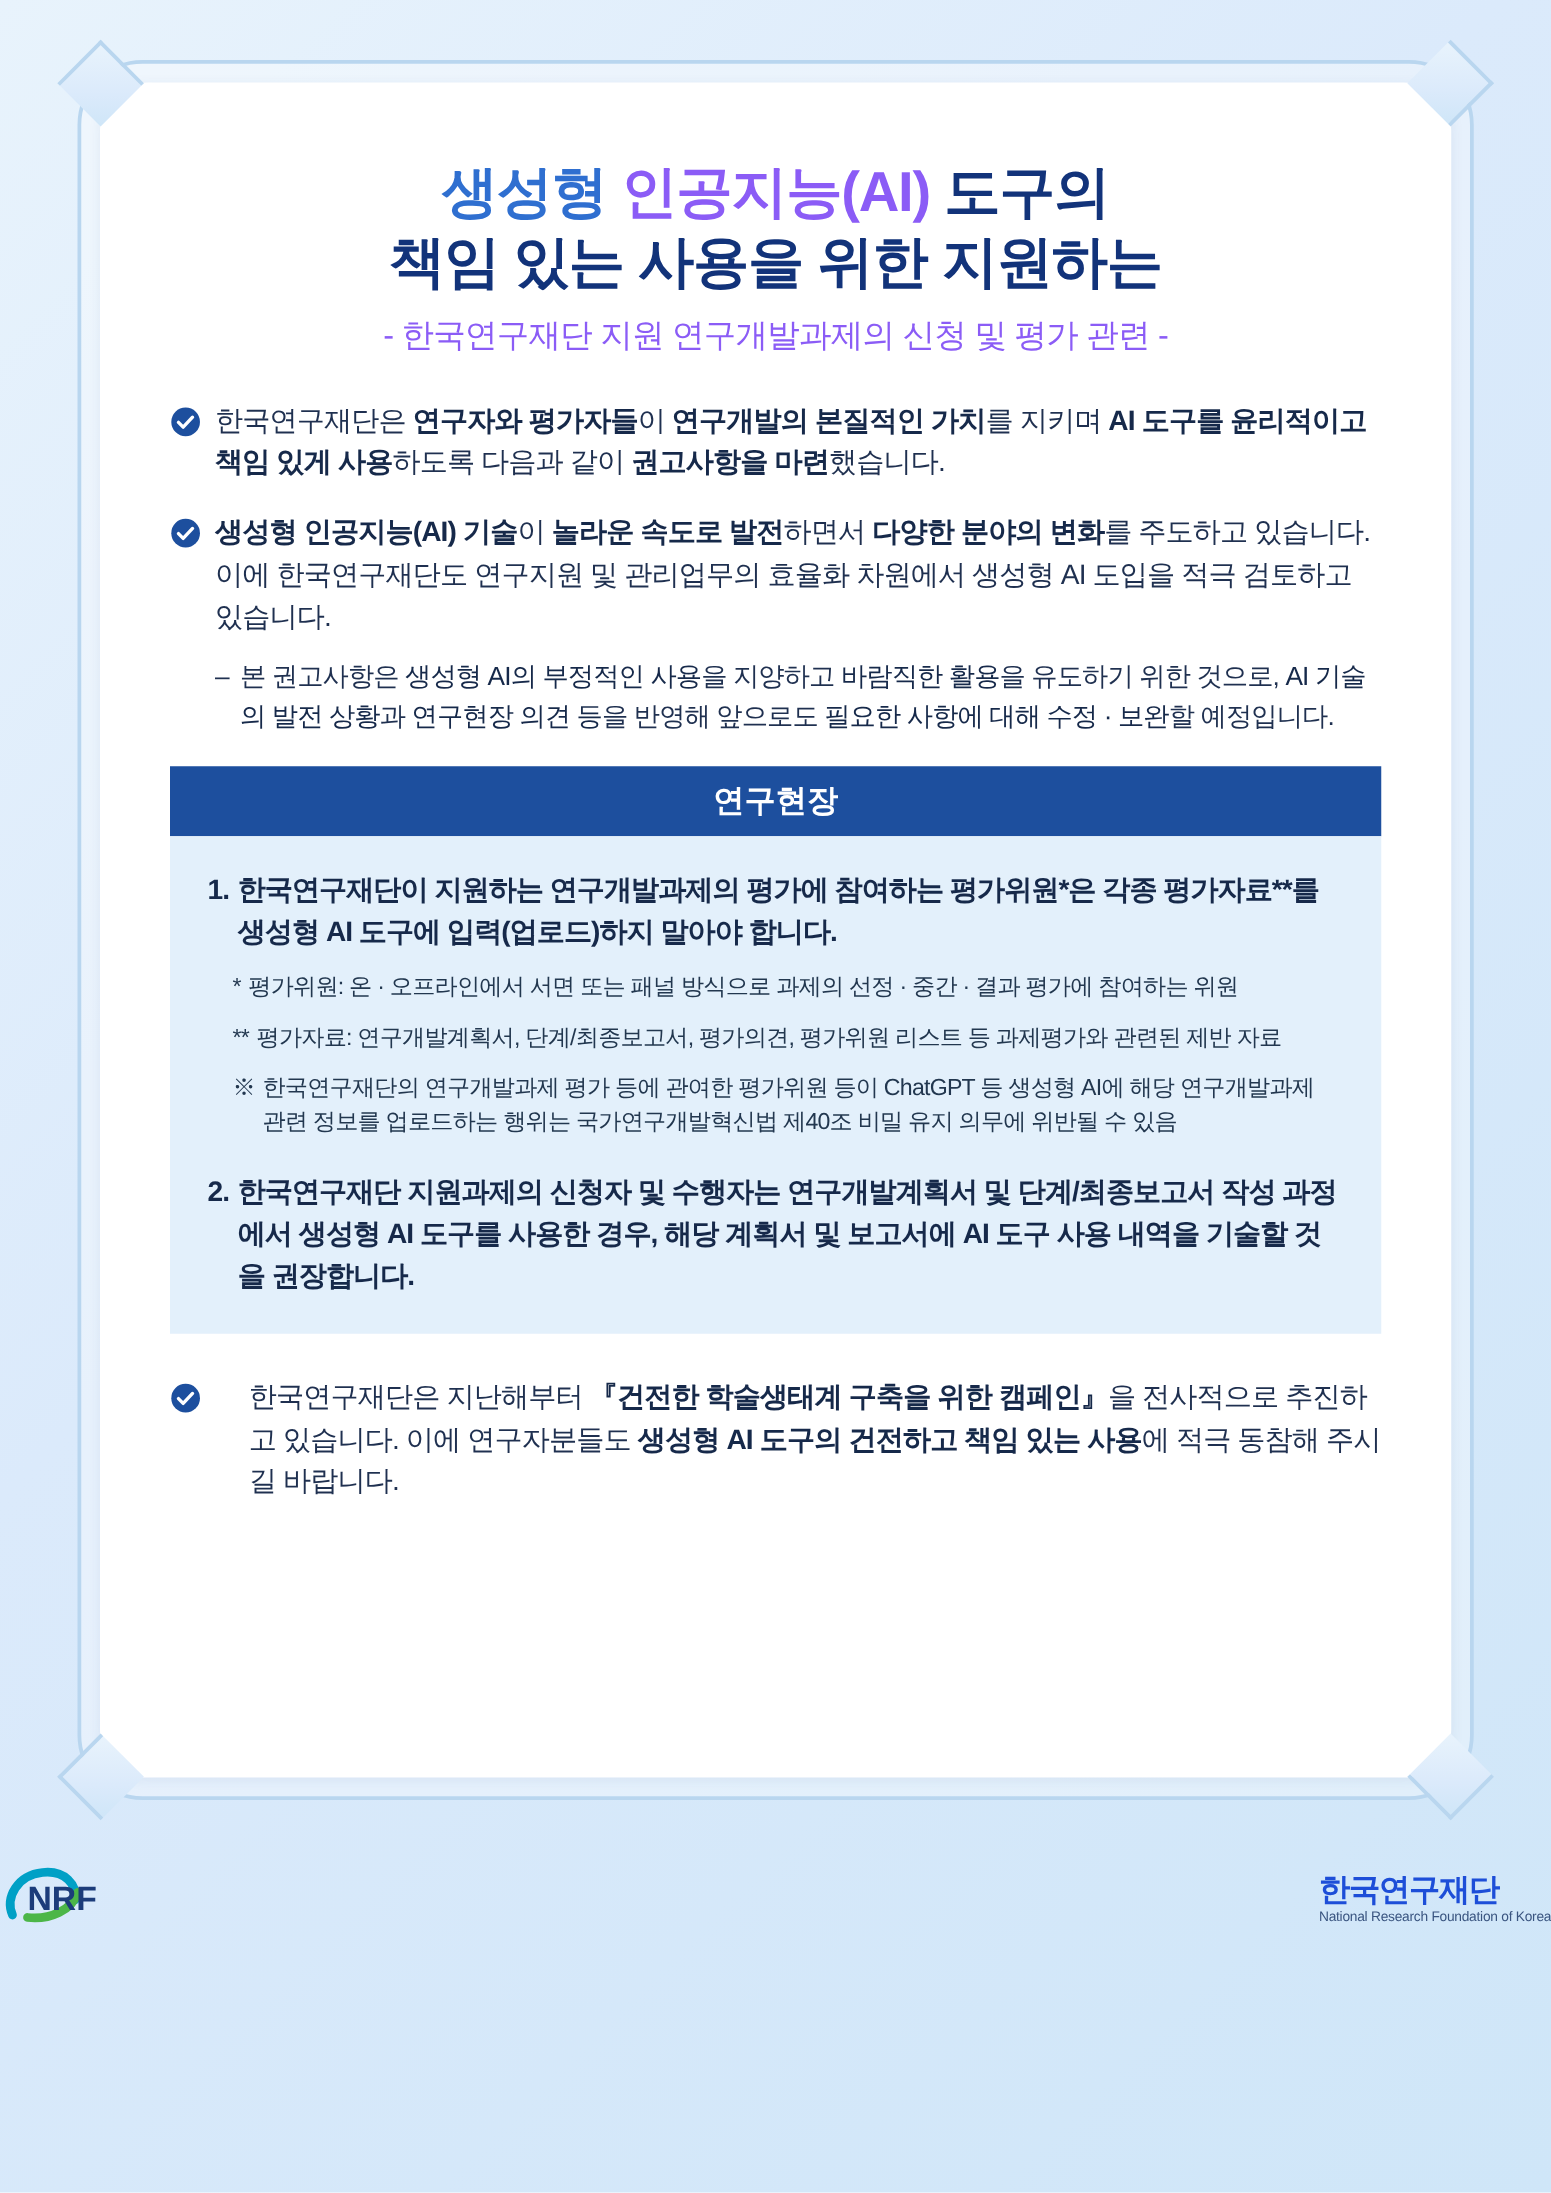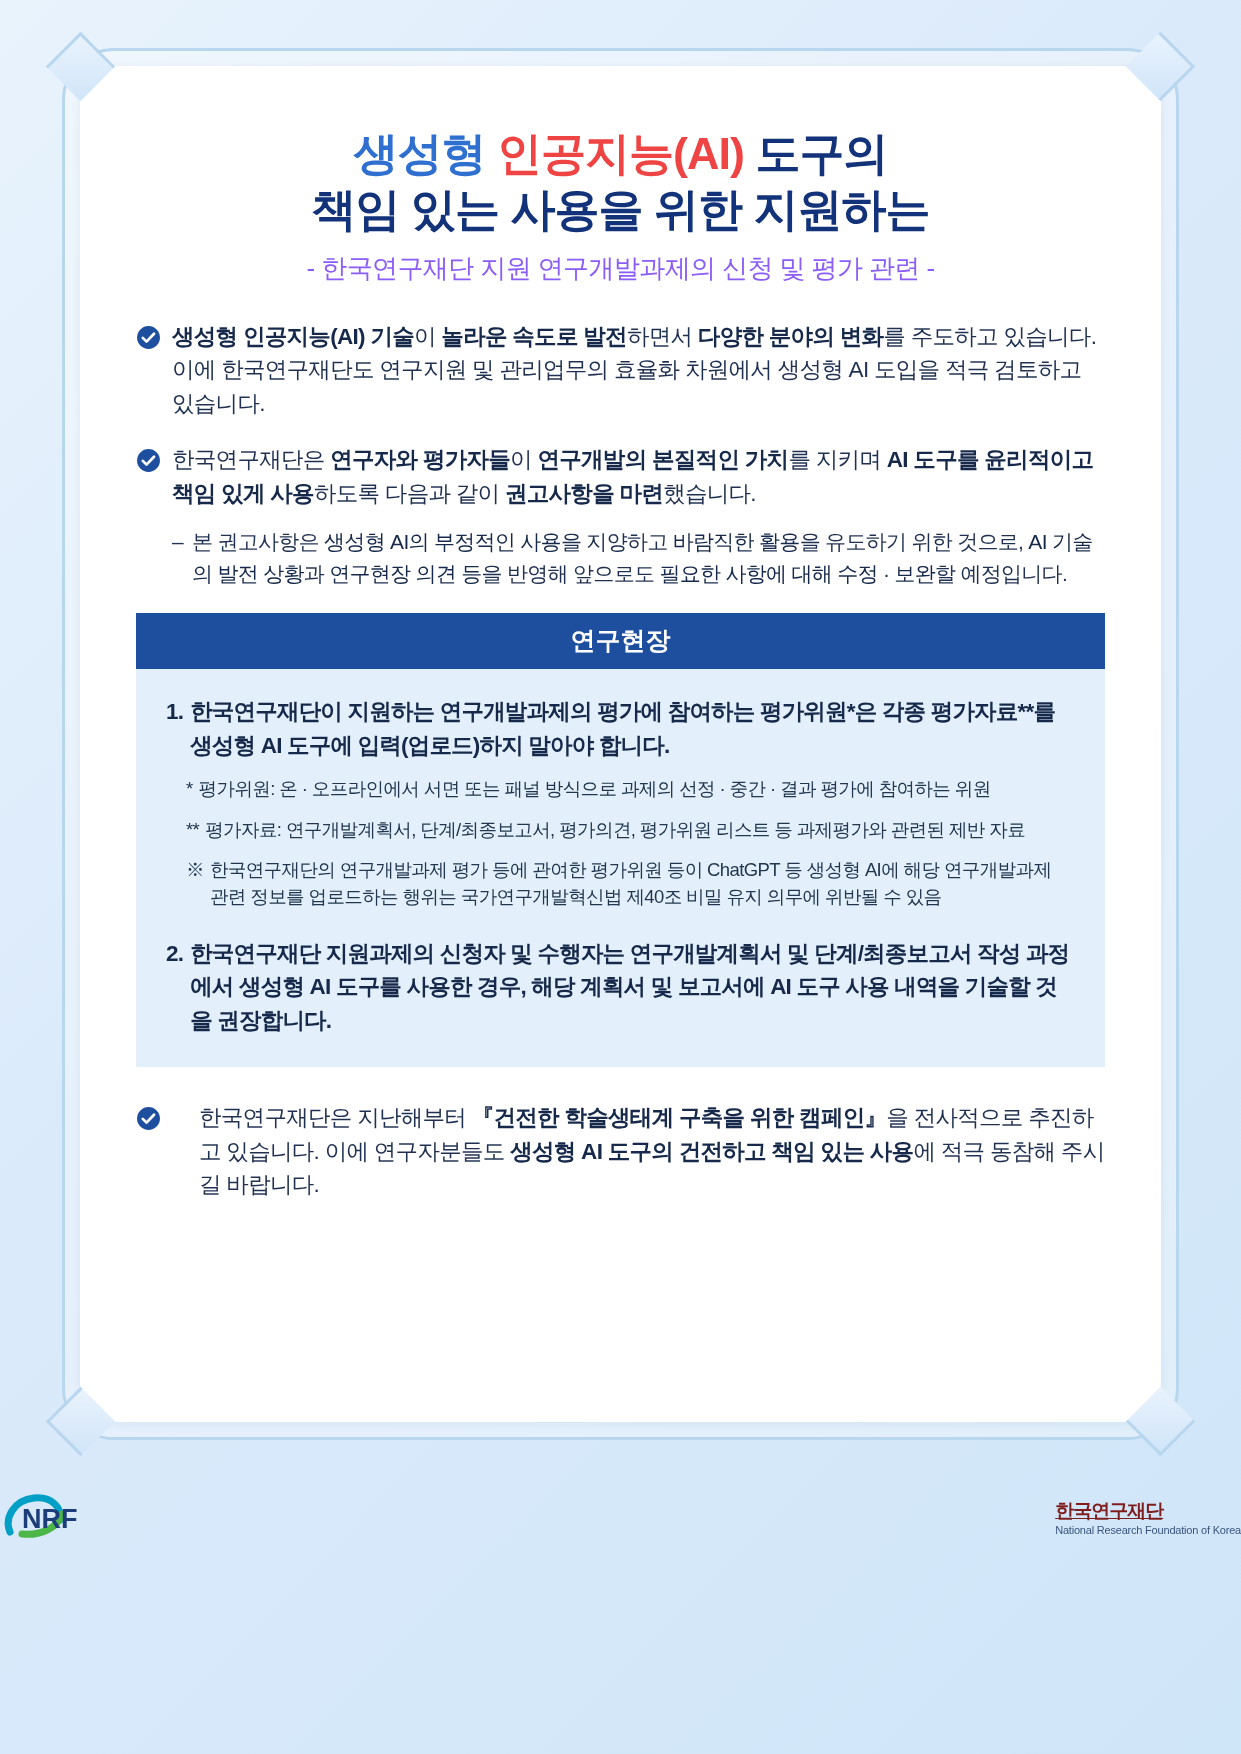--- a/index.html
+++ b/index.html
@@ -64,21 +64,21 @@
   
   .title-block { text-align: center; }
   .title-line {
     font-size: 45px;
     font-weight: bold;
     line-height: 1.25;
     letter-spacing: -1px;
   }
   .t-blue  { color: #2f6fd0; text-align: center; }
   .t-navy  { color: #12337a; }
-  .t-cyan  { color: #ef4444; }
+  .t-cyan  { color: #8b5cf6; }
   .subtitle {
     margin-top: 12px;
     font-size: 26px;
     color: #8b5cf6;
     letter-spacing: -0.6px;
   }
 
   
   .bullets { margin-top: 34px; }
   .bullet-row {
@@ -158,25 +158,24 @@
     position: absolute;
     left: 0;
     right: 0;
     top: 1488px;
     display: flex;
     justify-content: space-between;
     align-items: center;
   }
   .logo-text { margin-left: 14px; }
   .logo-ko {
-    font-size: 19px;
-    font-weight: bold;
-    color: #7f1d1d;
+    font-size: 25px;
+    font-weight: bold;
+    color: #1d4ed8;
     letter-spacing: -1px;
-    text-decoration: underline;
   }
   .logo-en {
     font-size: 11px;
     color: #3a5580;
     letter-spacing: -0.2px;
     margin-top: 0;
   }
 </style>
 </head>
 <body>
@@ -193,39 +192,39 @@
 
       <div class="title-block">
         <div class="title-line">
           <span class="t-blue">생성형 </span><span class="t-cyan">인공지능(AI)</span><span class="t-navy"> 도구의</span>
         </div>
         <div class="title-line t-navy">책임 있는 사용을 위한 지원하는</div>
         <div class="subtitle">- 한국연구재단 지원 연구개발과제의 신청 및 평가 관련 -</div>
       </div>
 
       <div class="bullets">
+
+        <div class="bullet-row">
+          <span class="check-icon">
+            <svg viewBox="0 0 24 24" width="25" height="25">
+                <circle cx="12" cy="12" r="11" fill="#1d4f9e"></circle>
+                <path d="M6.5 12.4l3.6 3.6 7.2-7.6" fill="none" stroke="#ffffff" stroke-width="2.6" stroke-linecap="round" stroke-linejoin="round"></path>
+              </svg>
+          </span>
+          <div class="bullet-text">한국연구재단은 <b>연구자와 평가자들</b>이 <b>연구개발의 본질적인 가치</b>를 지키며 <b>AI 도구를 윤리적이고 책임 있게 사용</b>하도록 다음과 같이 <b>권고사항을 마련</b>했습니다.</div>
+        </div>
 
         <div class="bullet-row">
           <span class="check-icon">
             <svg viewBox="0 0 24 24" width="25" height="25">
                 <circle cx="12" cy="12" r="11" fill="#1d4f9e"></circle>
                 <path d="M6.5 12.4l3.6 3.6 7.2-7.6" fill="none" stroke="#ffffff" stroke-width="2.6" stroke-linecap="round" stroke-linejoin="round"></path>
               </svg>
           </span>
           <div class="bullet-text"><b>생성형 인공지능(AI) 기술</b>이 <b>놀라운 속도로 발전</b>하면서 <b>다양한 분야의 변화</b>를 주도하고 있습니다. 이에 한국연구재단도 연구지원 및 관리업무의 효율화 차원에서 생성형 AI 도입을 적극 검토하고 있습니다.</div>
-        </div>
-
-        <div class="bullet-row">
-          <span class="check-icon">
-            <svg viewBox="0 0 24 24" width="25" height="25">
-                <circle cx="12" cy="12" r="11" fill="#1d4f9e"></circle>
-                <path d="M6.5 12.4l3.6 3.6 7.2-7.6" fill="none" stroke="#ffffff" stroke-width="2.6" stroke-linecap="round" stroke-linejoin="round"></path>
-              </svg>
-          </span>
-          <div class="bullet-text">한국연구재단은 <b>연구자와 평가자들</b>이 <b>연구개발의 본질적인 가치</b>를 지키며 <b>AI 도구를 윤리적이고 책임 있게 사용</b>하도록 다음과 같이 <b>권고사항을 마련</b>했습니다.</div>
         </div>
 
         <div class="sub-note">
           <span class="sub-dash">–</span>
           <div>본 권고사항은 <b>생성형 AI의 부정적인 사용</b>을 지양하고 <b>바람직한 활용</b>을 유도하기 위한 것으로, <b>AI 기술의 발전 상황</b>과 <b>연구현장 의견 등</b>을 반영해 앞으로도 <b>필요한 사항에 대해 수정 · 보완</b>할 예정입니다.</div>
         </div>
       </div>
 
       <div class="rec-header">연구현장</div>
       <div class="rec-body">

